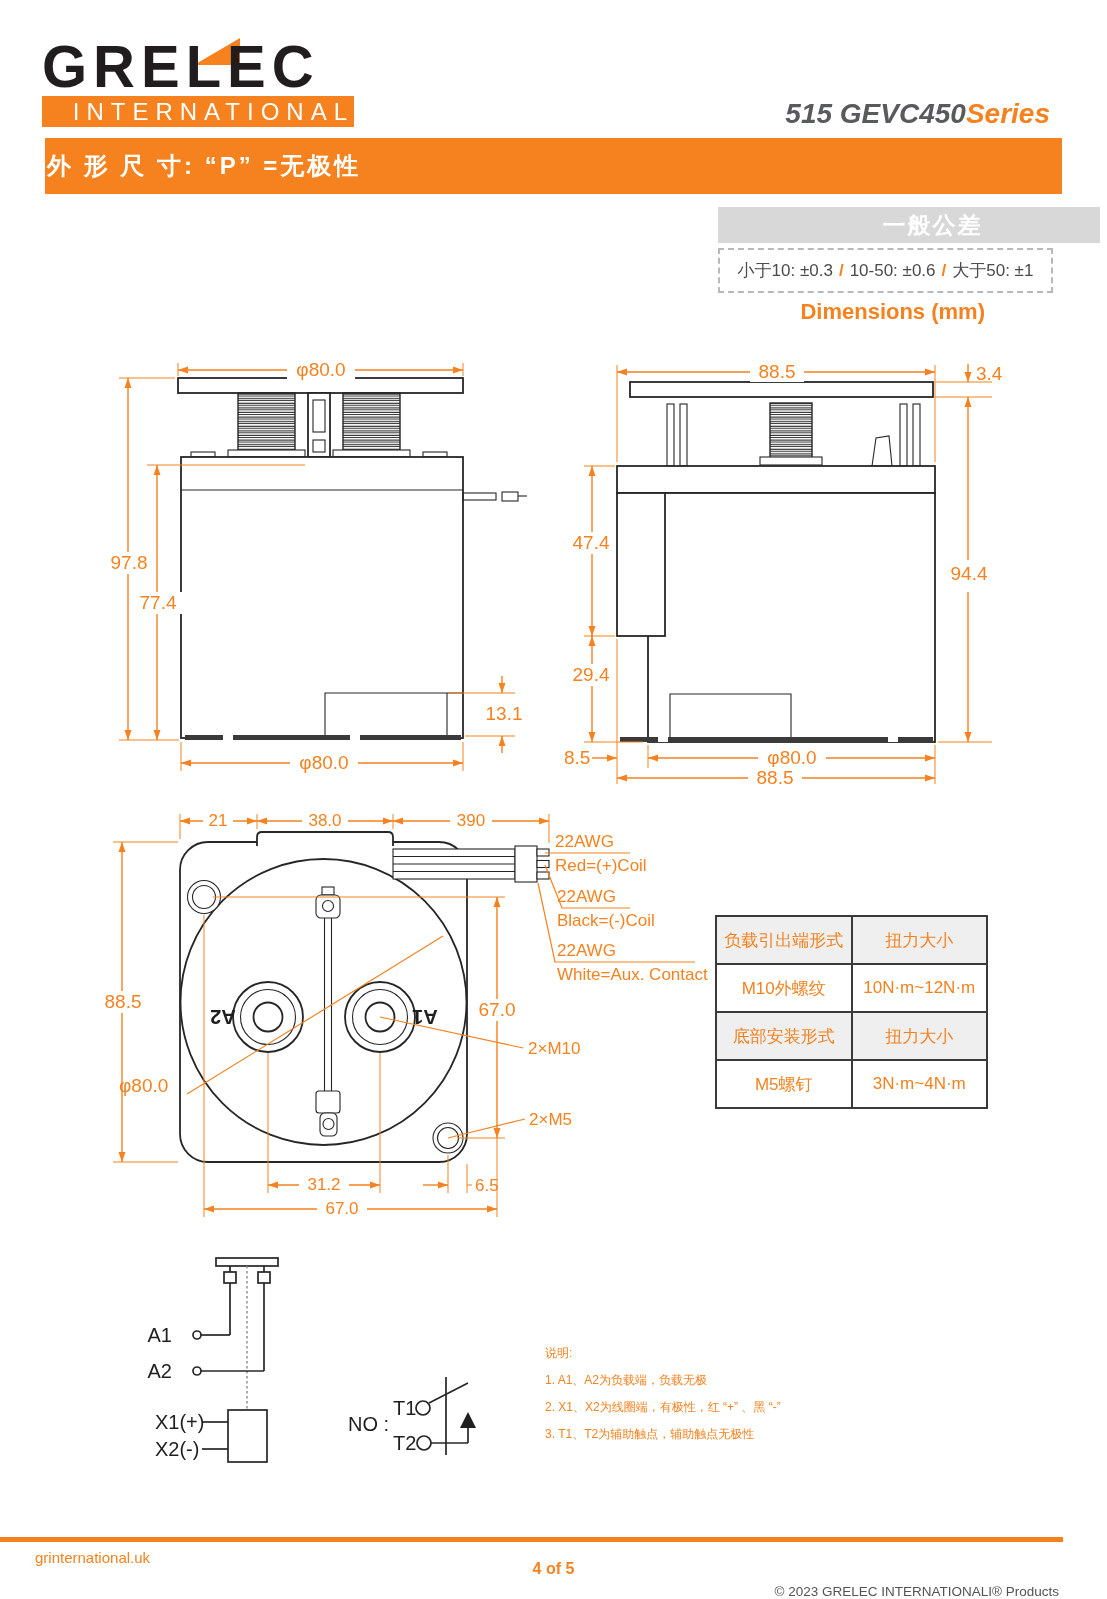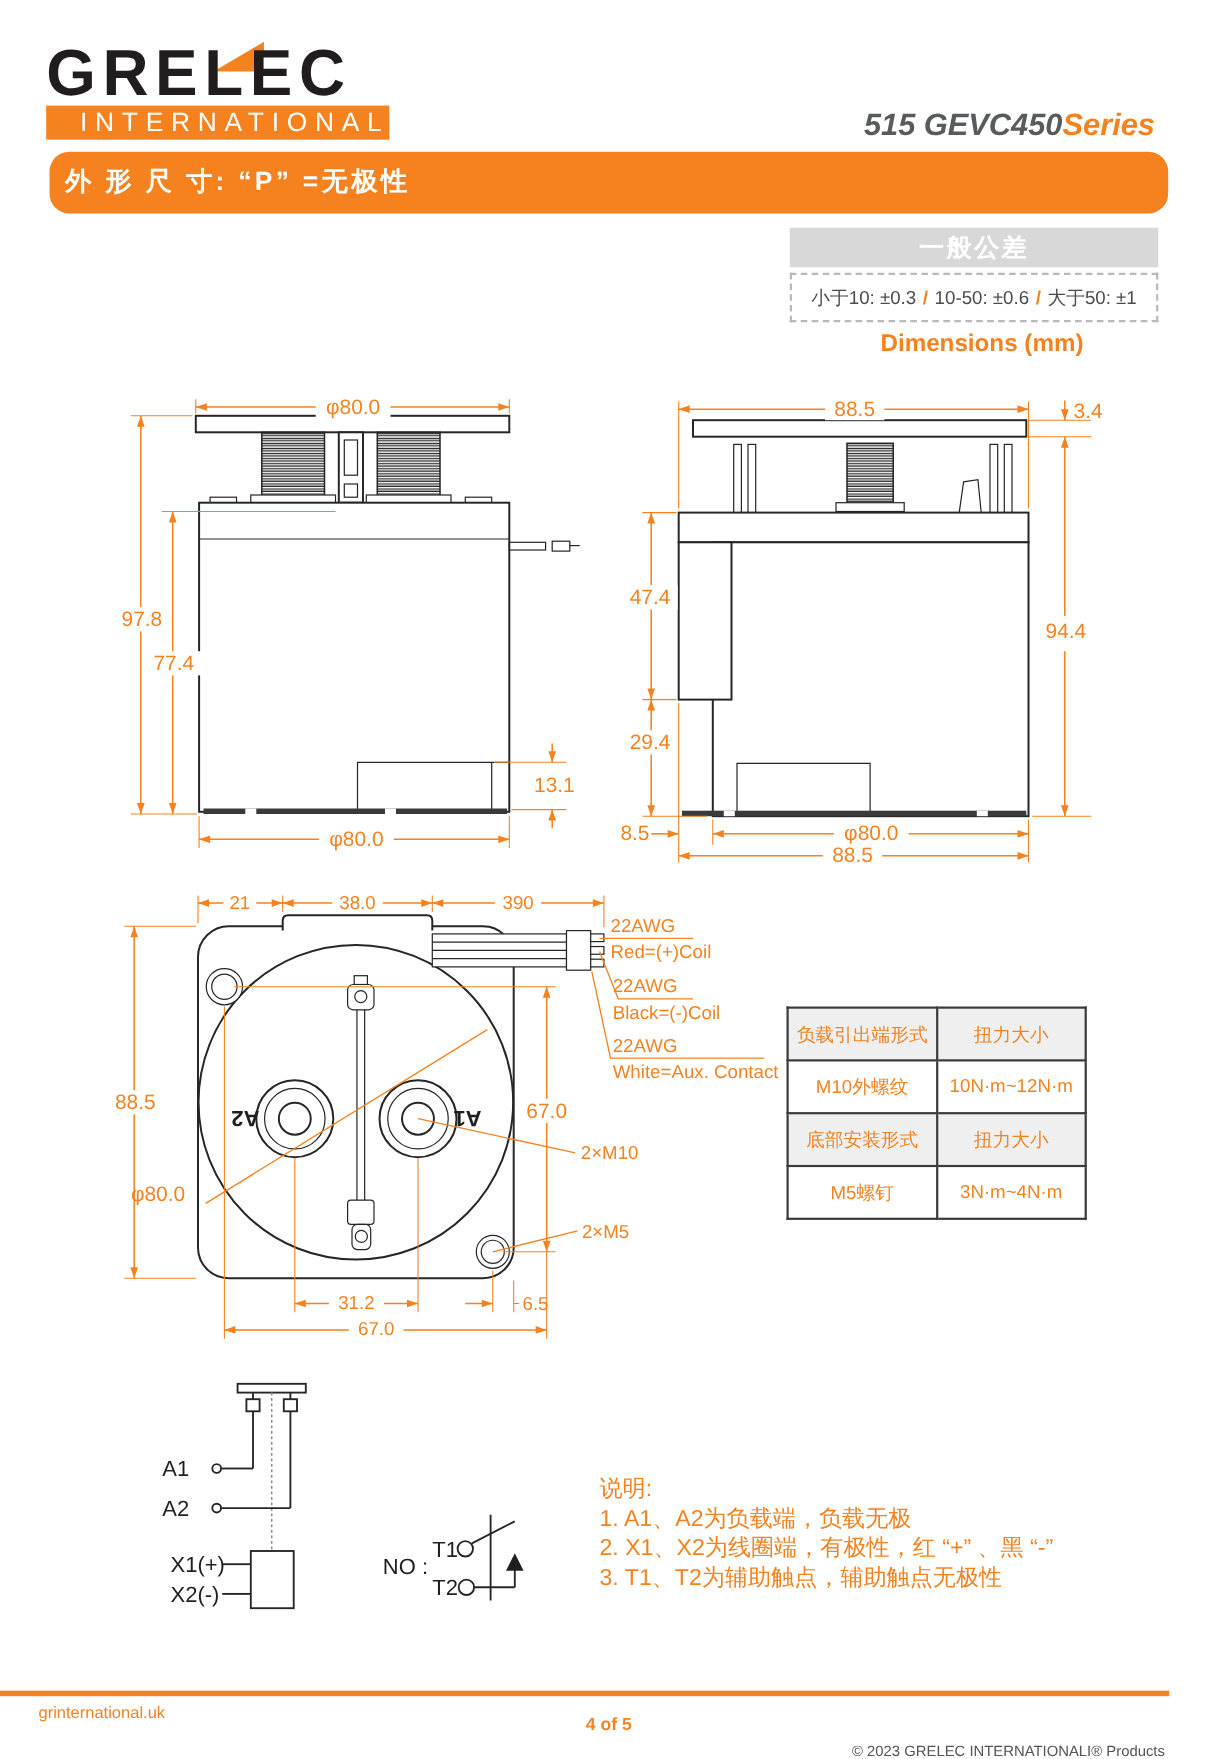--- a/index.html
+++ b/index.html
@@ -11,25 +11,25 @@
   .logo{left:42px;top:38px;width:320px;}
   .logo-name{font-size:58px;font-weight:900;letter-spacing:6px;color:#211d1e;line-height:56px;
              transform:scaleY(1.02);transform-origin:left top;}
   .logo-tri{position:absolute;left:152px;top:0px;width:0;height:0;
             border-left:46px solid transparent;border-bottom:27px solid #F5821F;}
   .logo-bar{margin-top:2px;width:312px;height:31px;background:#F5821F;color:#fff;
             font-size:24px;letter-spacing:7px;text-align:right;line-height:31px;font-weight:400;}
   .series-title{right:57px;top:98px;font-size:28px;font-weight:bold;font-style:italic;color:#595a5c;white-space:nowrap;}
   .series-title .accent{color:#F5821F;margin-left:0;}
   .banner{left:45px;top:138px;width:1017px;height:56px;background:#F5821F;color:#fff;
-          font-size:24px;font-weight:bold;letter-spacing:3px;line-height:56px;padding-left:14px;box-sizing:border-box;border-radius:18px;}
+          font-size:24px;font-weight:bold;letter-spacing:3px;line-height:56px;padding-left:2px;box-sizing:border-box;}
 
   
   .tol-head{left:718px;top:207px;width:335px;height:36px;background:#d8d8d8;color:#fff;
-            font-size:23px;font-weight:bold;letter-spacing:2px;text-align:center;line-height:36px;}
+            font-size:23px;font-weight:bold;letter-spacing:2px;text-align:center;line-height:36px;padding-left:47px;}
   .tol-box{left:718px;top:248px;width:335px;height:45px;border:2px dashed #b9b9b9;box-sizing:border-box;
            display:flex;align-items:center;justify-content:center;font-size:17px;color:#4b4b4b;white-space:nowrap;}
   .tol-box .sep{color:#F5821F;font-weight:bold;margin:0 6px;}
   .dims-heading{right:122px;top:299px;font-size:22px;font-weight:bold;color:#F5821F;}
 
   
   svg{overflow:visible;}
   svg text{font-family:"Liberation Sans",sans-serif;}
   .ol  {stroke:#262626;stroke-width:1.8;fill:none;}
   .olf {stroke:#262626;stroke-width:1.8;fill:#fff;}
@@ -48,21 +48,21 @@
   .schf{stroke:#262626;stroke-width:1.7;fill:#fff;}
   .st {fill:#1f1f1f;font-size:20px;}
 
   
   .tq{left:715px;top:915px;width:273px;border:2.5px solid #3a3a3a;border-collapse:collapse;}
   .tq td{border:2.5px solid #3a3a3a;height:44px;text-align:center;vertical-align:middle;
          font-size:17px;font-weight:normal;color:#F5821F;width:50%;}
   .tq tr.hd td{background:#efefef;}
 
   
-  .notes{left:545px;top:1340px;width:430px;color:#F5821F;font-size:21px;line-height:27px;}
+  .notes{left:545px;top:1340px;width:430px;color:#F5821F;font-size:12px;line-height:27px;}
 
   
   .foot-bar{left:0;top:1537px;width:1063px;height:5px;background:#F5821F;}
   .foot-site{left:35px;top:1549px;font-size:15px;color:#F5821F;}
   .foot-page{left:0;top:1560px;width:1107px;text-align:center;font-size:16px;font-weight:bold;color:#F5821F;}
   .foot-copy{right:48px;top:1547px;font-size:13.5px;color:#545456;text-align:right;line-height:18px;margin-top:36px;}
   .foot-copy .rev{font-size:12.5px;}
 </style>
 </head>
 <body>

